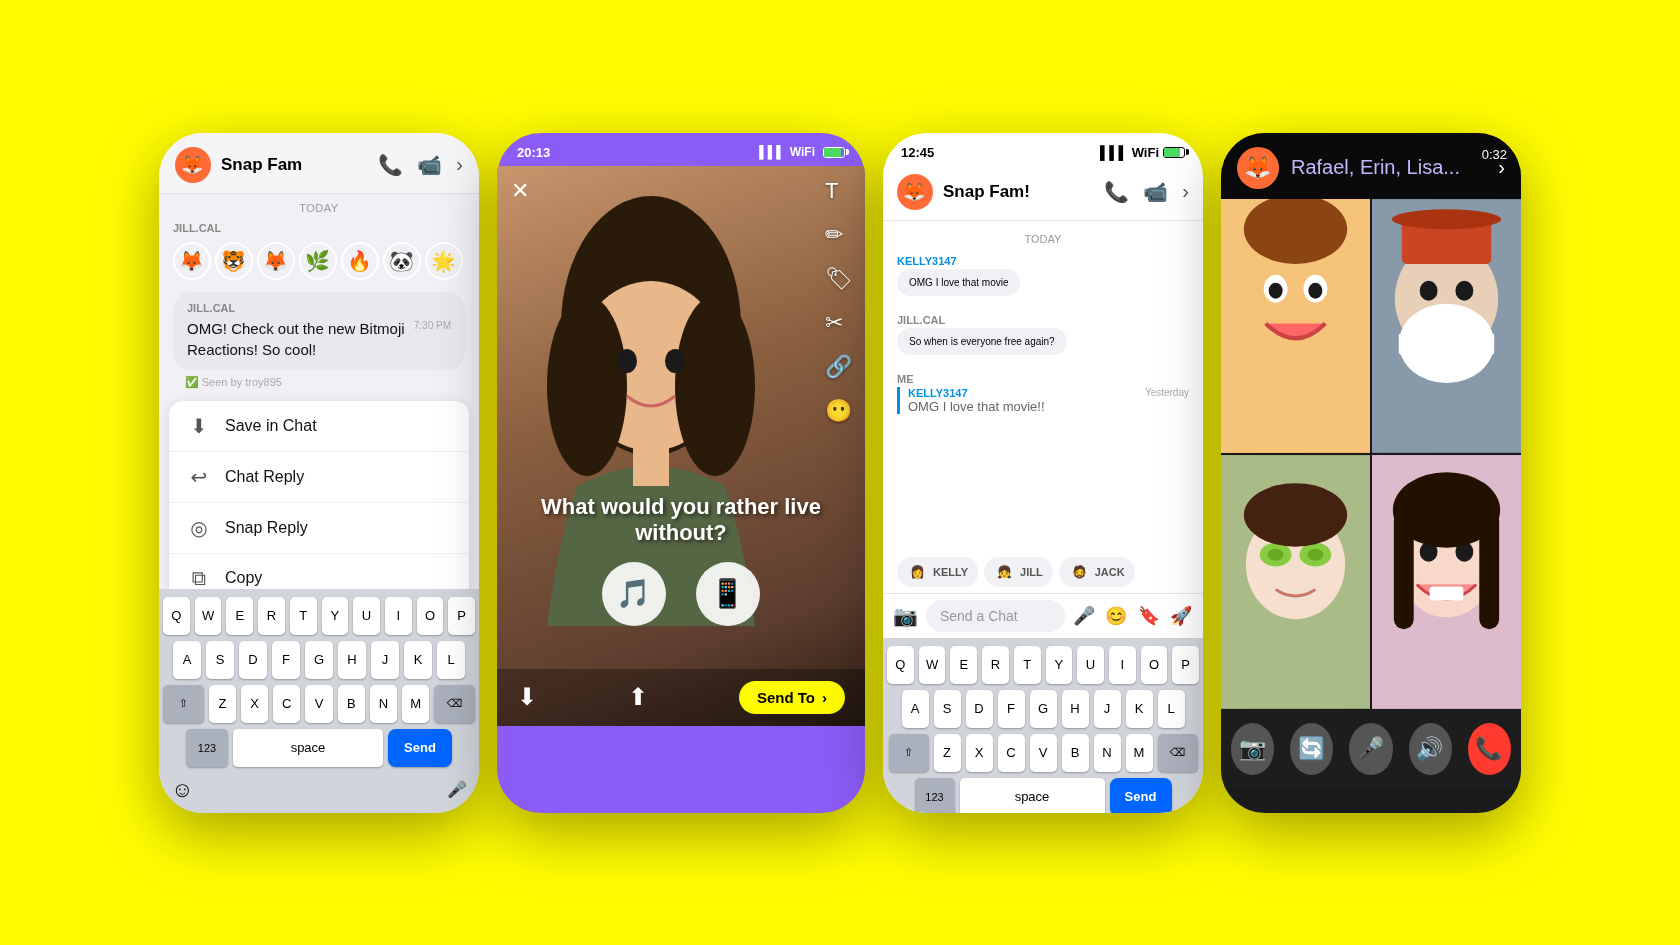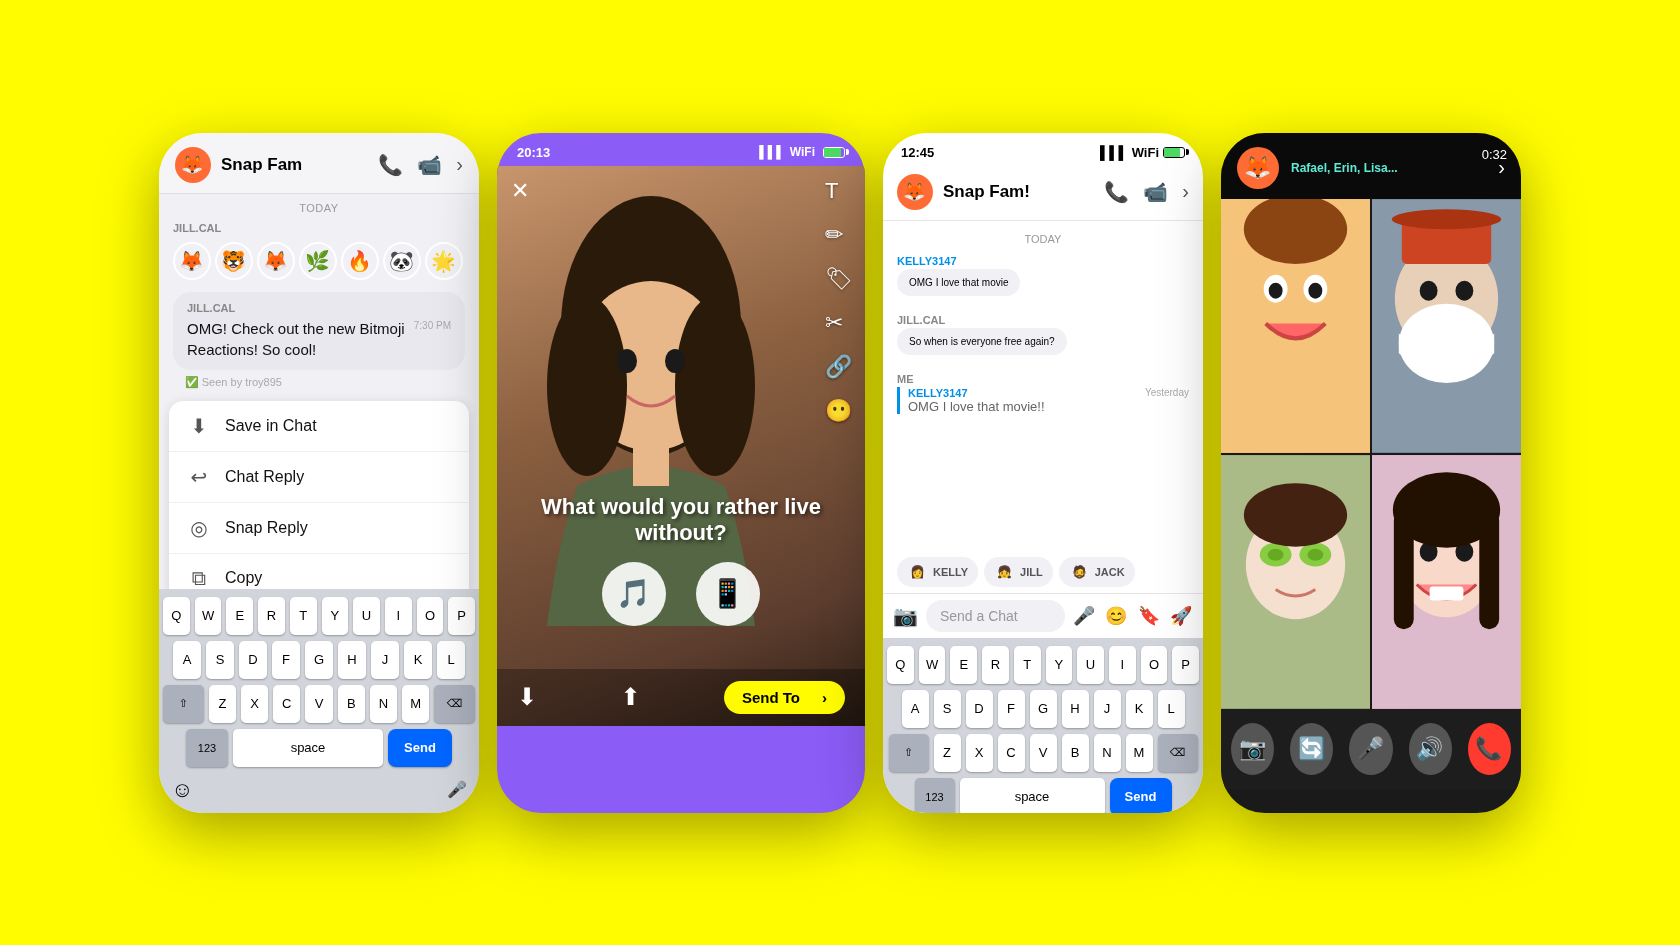--- a/index.html
+++ b/index.html
@@ -165,21 +165,21 @@
       font-size: 28px;
     }
     .p2-bottom-bar {
       display: flex; justify-content: space-between; align-items: center;
       padding: 12px 20px; background: rgba(0,0,0,0.3);
       position: absolute; bottom: 0; left: 0; right: 0;
     }
     .p2-send-btn {
       background: #FFFC00; color: #000; border-radius: 20px;
       padding: 8px 18px; font-size: 15px; font-weight: 700;
-      display: flex; align-items: center; gap: 22px;
+      display: flex; align-items: center; gap: 7px;
     }
     .p2-bottom-icon { color: #fff; font-size: 24px; }
 
     
     .p3-status-bar {
       display: flex; justify-content: space-between; align-items: center;
       padding: 12px 18px 6px; font-size: 13px; font-weight: 600; color: #000;
     }
     .p3-status-icons { display: flex; gap: 4px; align-items: center; }
     .p3-battery {
@@ -261,21 +261,21 @@
     .p3-key.send { width: 62px; background: #0066FF; color: #fff; font-weight: 700; border-radius: 8px; }
 
     
     .p4-header {
       padding: 14px 16px 10px;
       display: flex; align-items: center; gap: 12px;
       background: rgba(0,0,0,0.6);
     }
     .p4-timer { font-size: 13px; color: #fff; position: absolute; top: 14px; right: 14px; }
     .p4-avatar-large { width: 42px; height: 42px; border-radius: 50%; overflow: hidden; font-size: 22px; display: flex; align-items: center; justify-content: center; background: #ff6b35; }
-    .p4-call-name { font-size: 12px; font-weight: 700; color: #5eead4; flex: 1; }
+    .p4-call-name { font-size: 20px; font-weight: 400; color: #c4b5fd; flex: 1; }
     .p4-chevron { color: #fff; font-size: 20px; }
 
     .p4-grid {
       display: grid; grid-template-columns: 1fr 1fr;
       grid-template-rows: 1fr 1fr;
       height: 510px; gap: 2px;
     }
     .p4-cell { overflow: hidden; position: relative; }
     .p4-cell-1 { background: linear-gradient(135deg, #ffcc88, #ff9944); }
     .p4-cell-2 { background: linear-gradient(135deg, #667788, #445566); }

